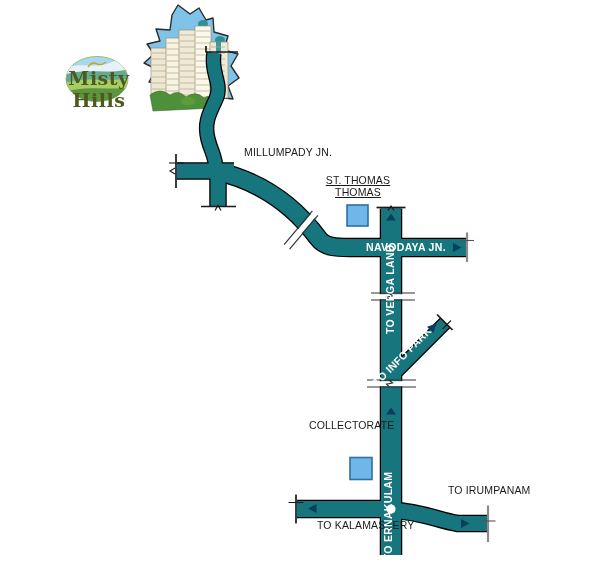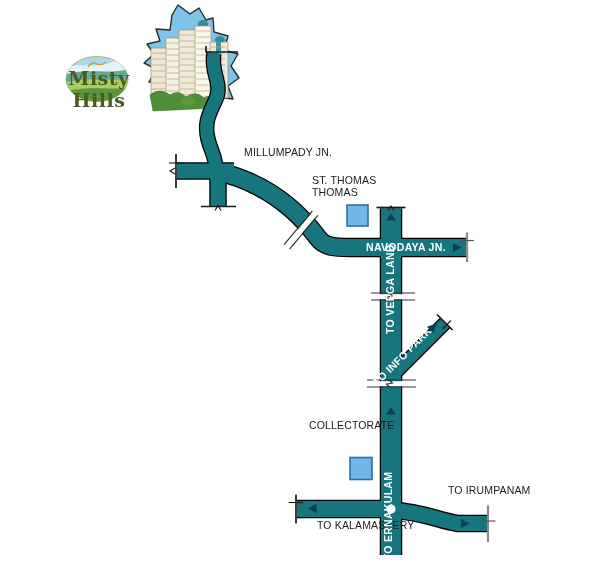--- a/index.html
+++ b/index.html
@@ -2,21 +2,21 @@
 <html><head>
 <meta charset="utf-8">
 <style>
   html,body{margin:0;padding:0;background:#fff;}
   .stage{position:relative;width:600px;height:555px;background:#fff;overflow:hidden;
          font-family:"Liberation Sans",sans-serif;}
   svg{position:absolute;left:0;top:0;}
   .lbl{position:absolute;font-size:10.5px;color:#1a1a1a;white-space:nowrap;
        letter-spacing:.15px;line-height:12px;}
   .lbl.white{color:#fff;font-weight:600;letter-spacing:.3px;}
-  .lbl.center{}
+  .lbl.center{text-align:center;text-decoration:underline;}
   .rot90{transform:rotate(-90deg);transform-origin:center center;text-align:center;}
   .rot45{transform:rotate(-45deg);transform-origin:center center;text-align:center;}
   .logo-text{position:absolute;left:44px;top:67px;width:110px;text-align:center;
        font-family:"DejaVu Serif",serif;font-weight:bold;font-size:19px;
        color:#4d5a1f;letter-spacing:.5px;}
 </style>
 </head>
 <body>
 
 <div class="stage">

